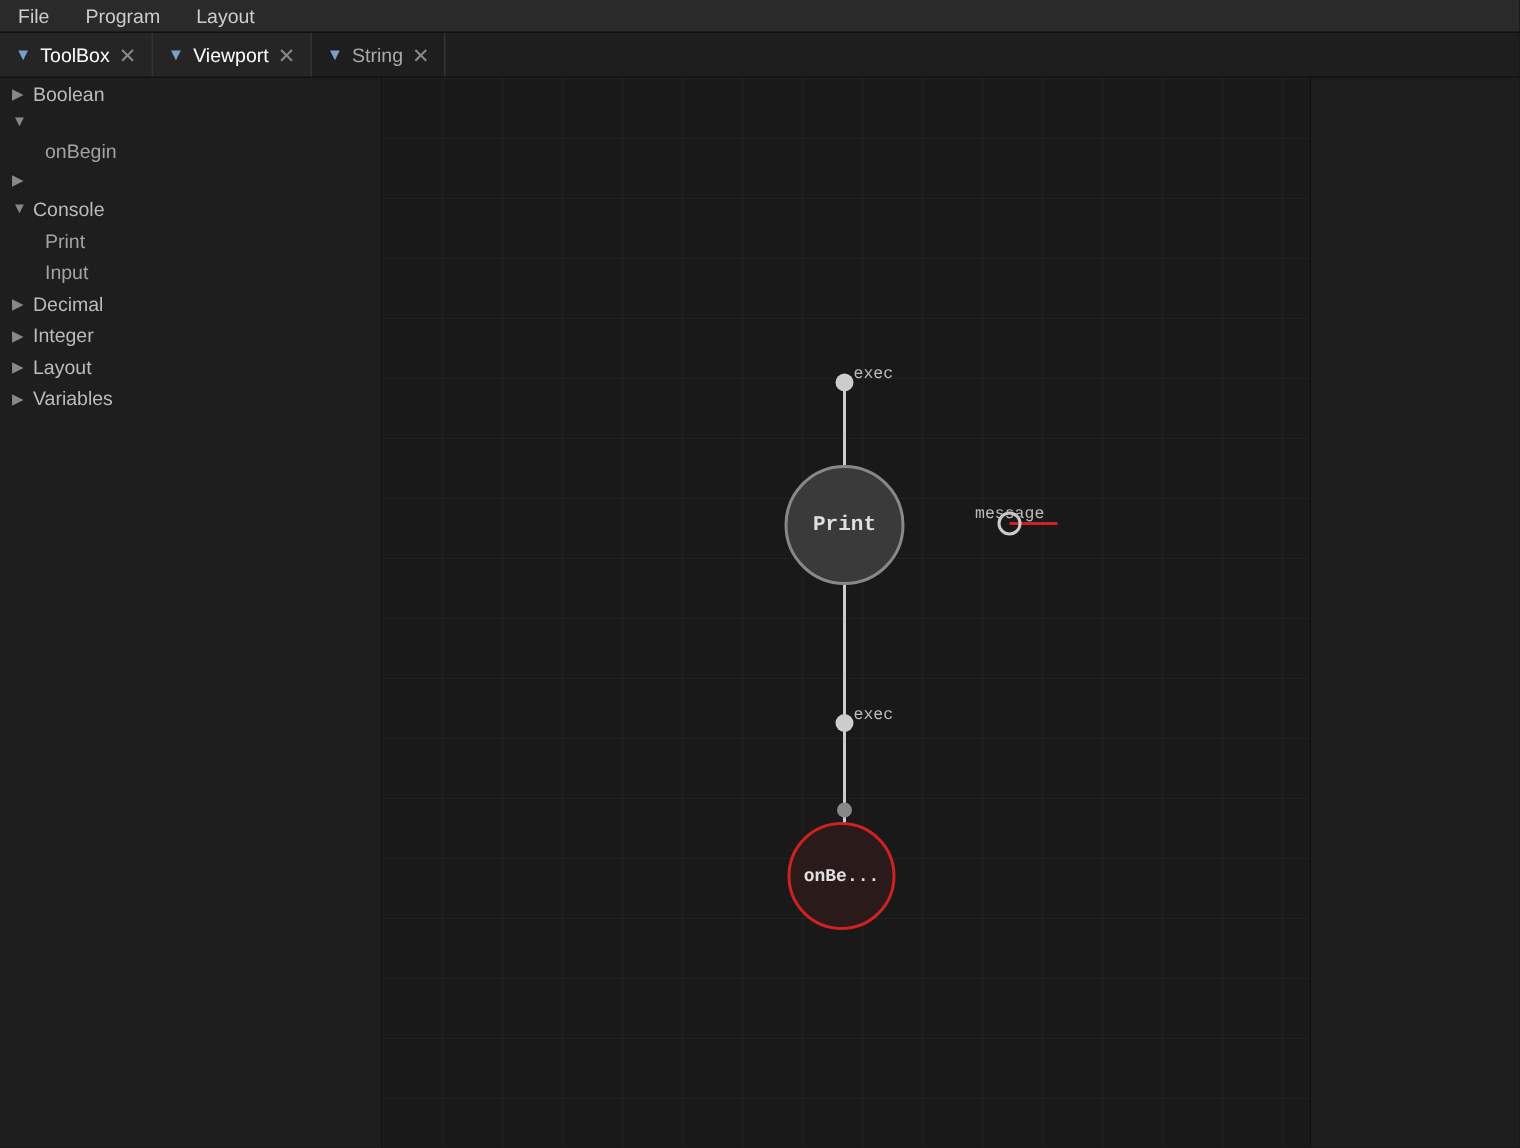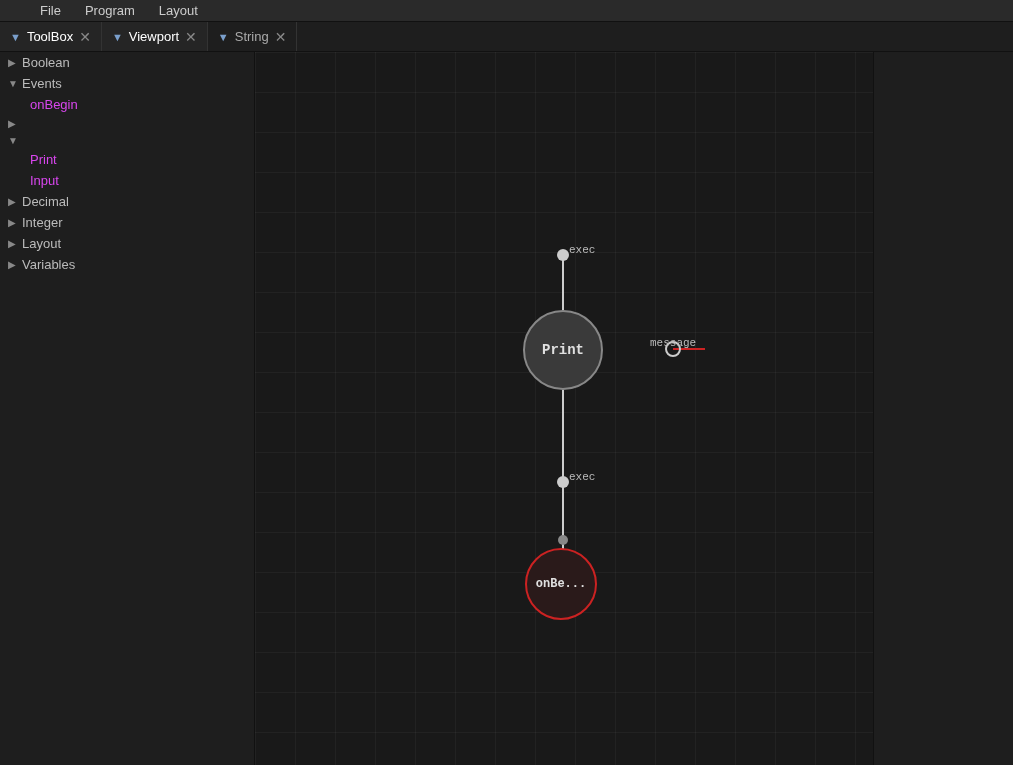--- a/index.html
+++ b/index.html
@@ -14,21 +14,20 @@
     }
 
     
     .menubar {
       background: #2a2a2a;
       height: 22px;
       display: flex;
       align-items: center;
       gap: 0;
       border-bottom: 1px solid #111;
-      padding-left: 28px;
     }
     .menubar-item {
       padding: 2px 12px;
       color: #ccc;
       cursor: pointer;
       font-size: 13px;
     }
 
     
     .tabbar {
@@ -94,21 +93,21 @@
       color: #888;
       flex-shrink: 0;
     }
     .tree-label { flex: 1; }
     .tree-child-item {
       display: flex;
       align-items: center;
       padding: 3px 8px 3px 8px;
       padding-left: 30px;
       cursor: pointer;
-      color: #d946ef;
+      color: #a3a3a3;
     }
 
     
     .viewport {
       flex: 1;
       background: #191919;
       position: relative;
       overflow: hidden;
     }
 
@@ -210,32 +209,32 @@
 
   <div class="sidebar">
 
     <div class="tree-item">
       <span class="tree-arrow">▶</span>
       <span class="tree-label">Boolean</span>
     </div>
 
     <div class="tree-item">
       <span class="tree-arrow">▼</span>
-      <span class="tree-label">Events</span>
     </div>
     <div class="tree-child-item">
       <span class="tree-label">onBegin</span>
     </div>
 
     <div class="tree-item">
       <span class="tree-arrow">▶</span>
     </div>
 
     <div class="tree-item">
       <span class="tree-arrow">▼</span>
+      <span class="tree-label">Console</span>
     </div>
     <div class="tree-child-item">
       <span class="tree-label">Print</span>
     </div>
     <div class="tree-child-item">
       <span class="tree-label">Input</span>
     </div>
 
     <div class="tree-item">
       <span class="tree-arrow">▶</span>

